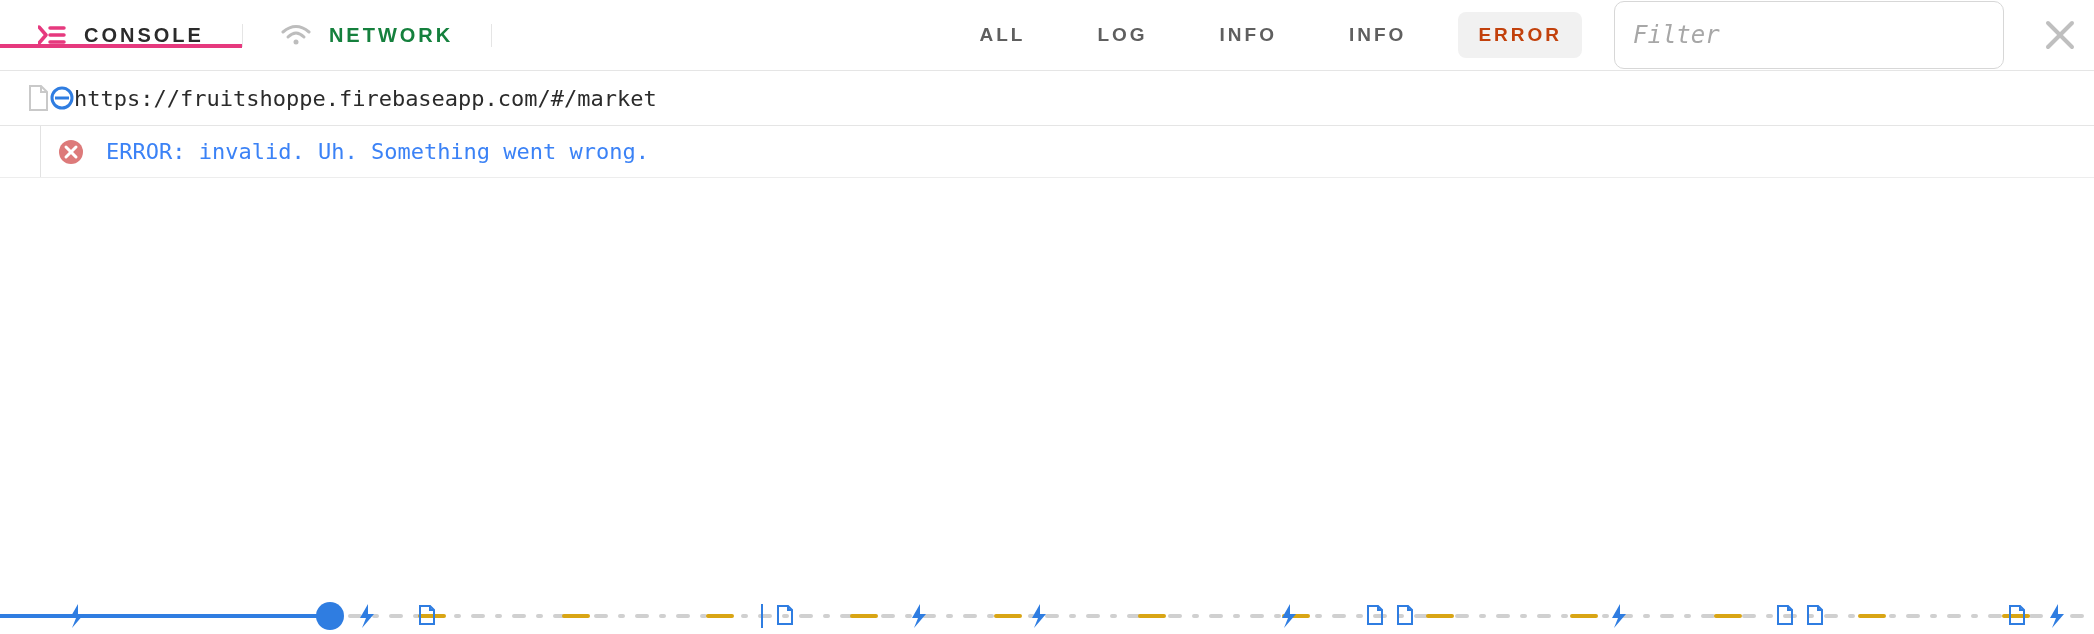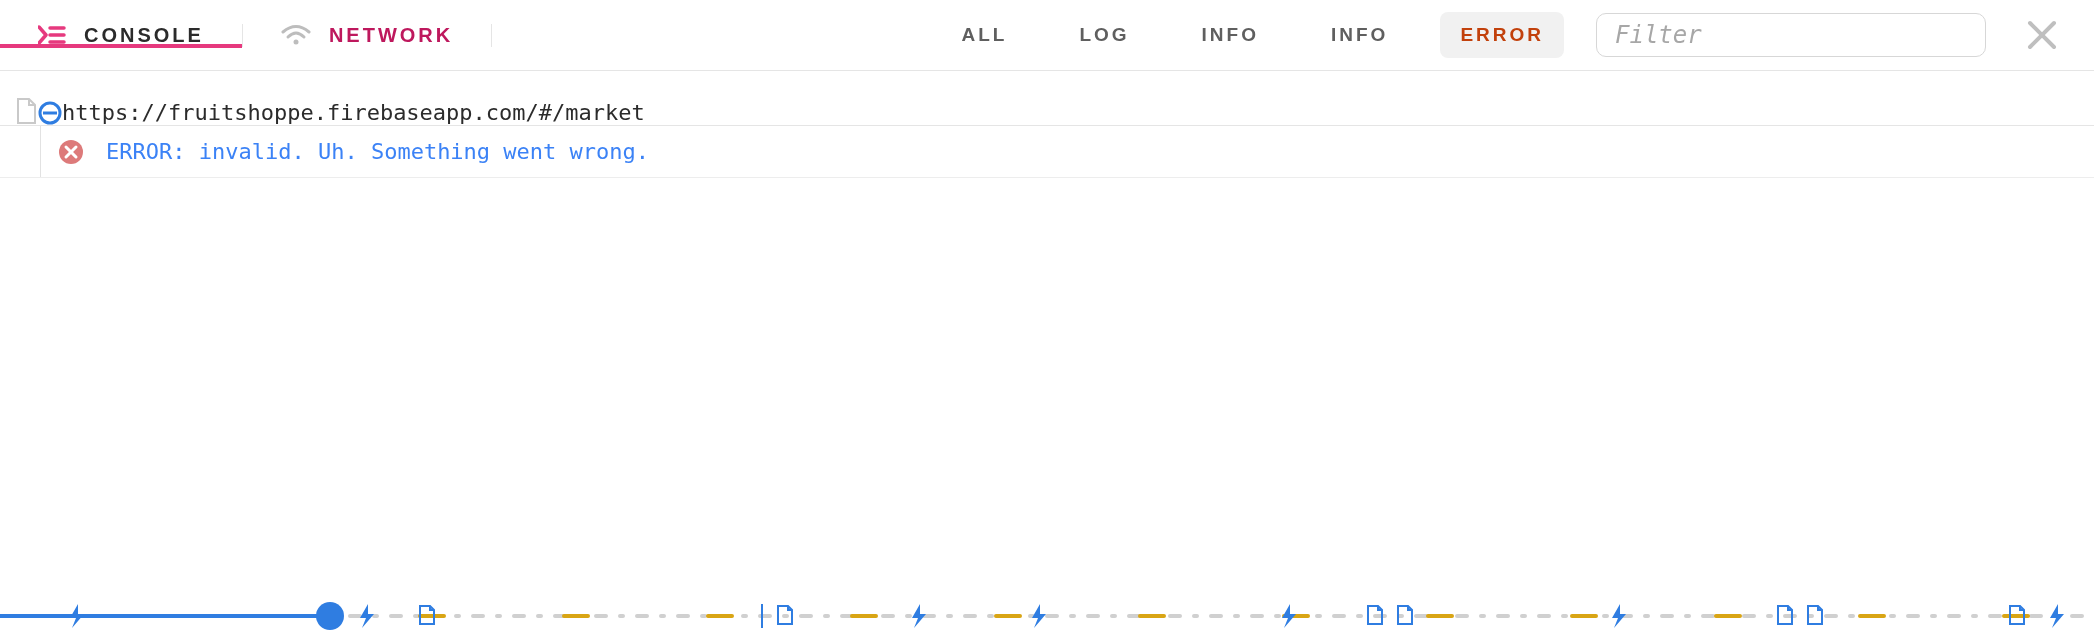--- a/index.html
+++ b/index.html
@@ -38,46 +38,46 @@
     background: #fff;
   }
   .tab.active::after {
     content: "";
     position: absolute;
     left: 0; right: 0; bottom: -1px;
     height: 4px;
     background: #e6397e;
   }
   .tab .tab-icon { display: inline-flex; }
-  .tab.inactive { color: #be185d; }
+  .tab.inactive { color: #15803d; }
 
   
   .topbar-right {
     margin-left: auto;
     display: flex;
     align-items: center;
     gap: 32px;
-    padding-right: 28px;
+    padding-right: 10px;
   }
   .filter-pill {
     font-size: 19px;
     font-weight: 700;
     letter-spacing: 3px;
     color: #5f5f5f;
     padding: 12px 20px;
     border-radius: 8px;
     cursor: pointer;
   }
   .filter-pill.active {
     background: #f1f1f1;
     color: #c2410c;
   }
   .filter-input {
     width: 390px;
-    height: 44px;
+    height: 68px;
     border: 1px solid #d7d7d7;
     border-radius: 10px;
     font-size: 24px;
     font-family: "SFMono-Regular", Menlo, Consolas, monospace;
     font-style: italic;
     color: #8a8a8a;
     padding: 0 18px;
     outline: none;
   }
   .filter-input::placeholder {
@@ -86,23 +86,23 @@
   }
   .close-btn {
     cursor: pointer;
     display: inline-flex;
     padding: 6px;
   }
 
   
   .url-row {
     display: flex;
-    align-items: flex-end;
+    align-items: center;
     height: 55px;
-    padding: 0 14px;
+    padding: 0 26px;
     border-bottom: 1px solid #e5e5e5;
     font-family: "SFMono-Regular", Menlo, Consolas, monospace;
     font-size: 22px;
     color: #2b2b2b;
   }
   .url-row .icon-slot { display: inline-flex; }
 
   
   .log-row {
     display: flex;

